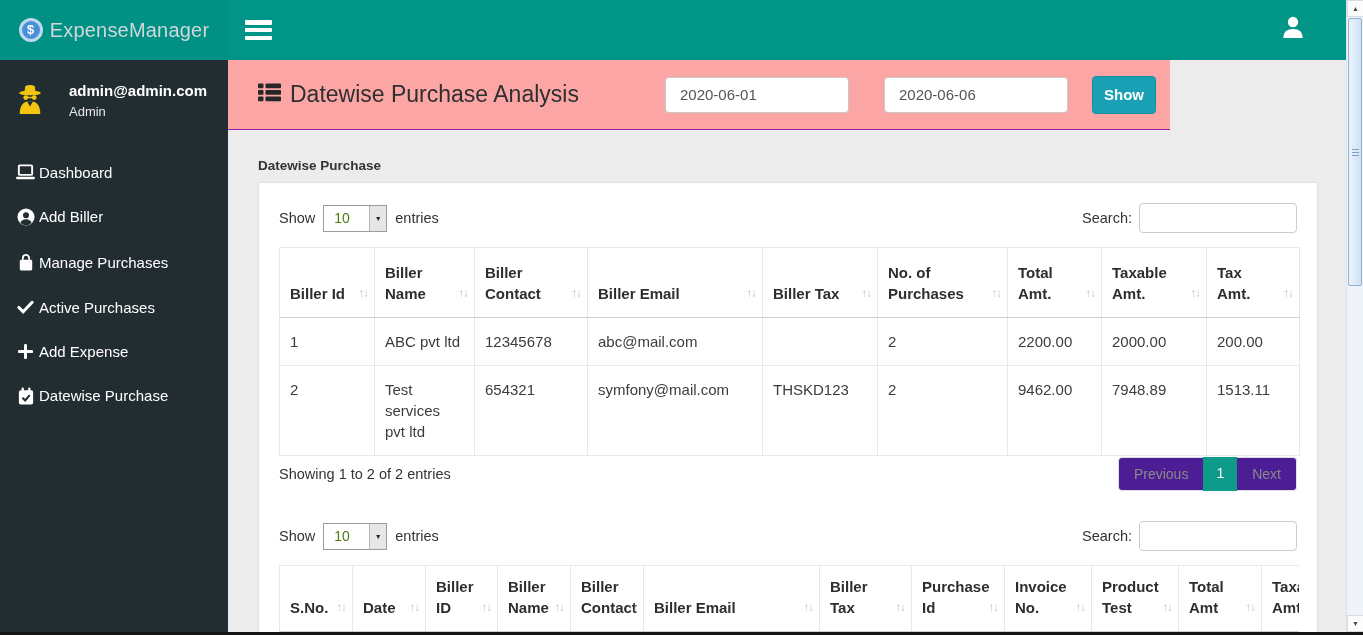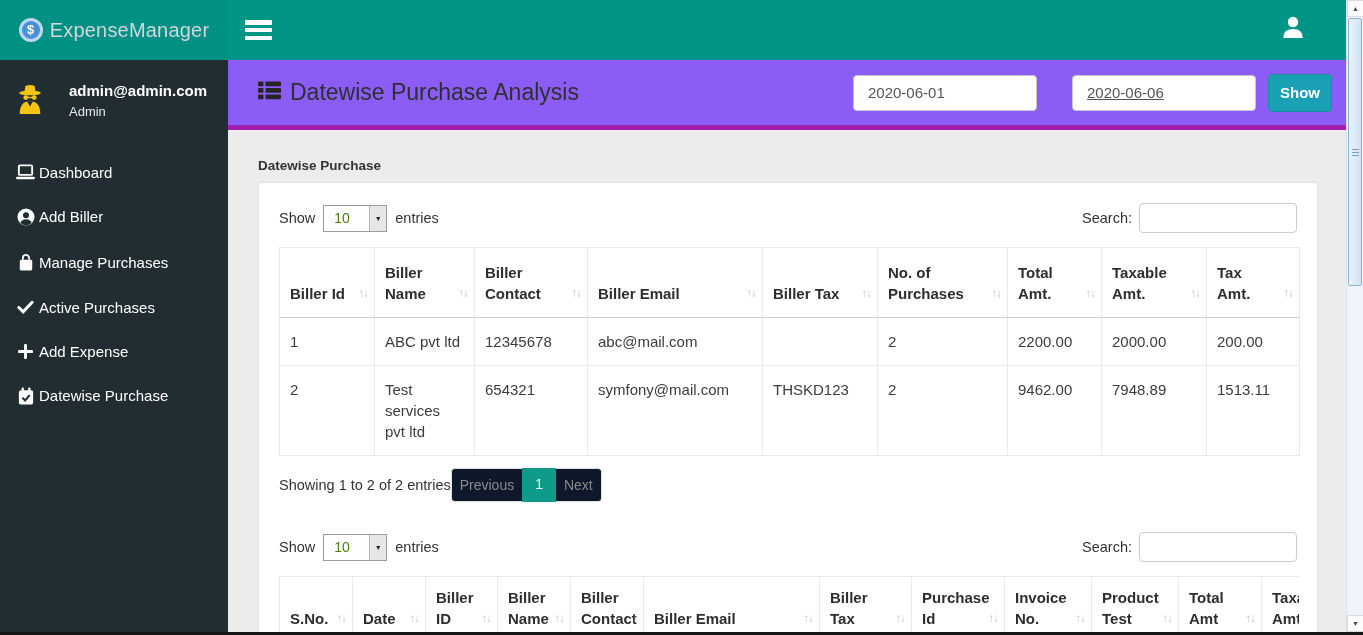--- a/index.html
+++ b/index.html
@@ -24,27 +24,27 @@
   .side-item { display:flex; align-items:center; gap:4px; padding:13.5px 16px; color:#fff; font-size:15px; cursor:pointer; }
   .side-item .ic { width:19px; display:flex; justify-content:center; }
 
   
   .navbar { position:absolute; left:228px; top:0; width:1118px; height:60px; background:#019587; }
   .hamburger { position:absolute; left:9px; top:12px; width:44px; height:36px; padding:5px 8px; cursor:pointer; }
   .hamburger div { width:27px; height:4.5px; background:#fff; border-radius:1px; margin:3.2px 0; }
   .nav-user { position:absolute; right:40px; top:14px; width:26px; height:26px; cursor:pointer; }
 
   
-  .content-header { position:absolute; left:228px; top:60px; width:1118px; height:70px; background:#8b5cf6;
-                    border-bottom:5px solid #a21caf; display:flex; align-items:center; padding:0 14px 0 30px; }
+  .content-header { position:absolute; left:228px; top:60px; width:942px; height:70px; background:#fca5a5;
+                    border-bottom:1px solid #a21caf; display:flex; align-items:center; padding:0 14px 0 30px; }
   .page-title { display:flex; align-items:center; gap:9px; margin-right:auto; }
   .page-title h1 { font-size:23px; font-weight:500; color:#2f2f2f; margin:0; }
   .date-input { width:184px; height:36px; border:1px solid #c9c9c9; border-radius:4px; padding:0 14px;
                 font-size:15px; color:#555; font-family:"Liberation Sans",sans-serif; background:#fff; }
-  .date-from { margin-right:35px; } .date-to { margin-right:12px;text-decoration:underline; }
+  .date-from { margin-right:35px; } .date-to { margin-right:24px; }
   .show-btn { width:64px; height:38px; background:#1aa0b4; border:1px solid #178fa1; border-radius:4px;
               color:#fff; font-weight:bold; font-size:15px; cursor:pointer; font-family:"Liberation Sans",sans-serif; }
 
   
   .main { position:absolute; left:228px; top:130px; width:1118px; height:505px; background:#ececec; overflow:hidden; }
   .section-title { margin:28px 0 9px 30px; font-size:13.5px; font-weight:bold; color:#333; }
   .card { margin:0 28px 0 30px; background:#fff; border:1px solid #e2e2e2; border-radius:3px; padding:20px; min-height:480px; }
 
   .dt-controls { display:flex; justify-content:space-between; align-items:center; }
   .ctrl-left { display:flex; align-items:center; gap:8px; font-size:14.5px; color:#333; }
@@ -63,24 +63,24 @@
   .sort { position:absolute; right:6px; bottom:13px; font-size:11.5px; color:#c3c3c3; letter-spacing:-1px; }
   #t1 { width:1020px; } #t1 thead th { height:70px; }
   #t1 .c0{width:95px} #t1 .c1{width:100px} #t1 .c2{width:113px} #t1 .c3{width:175px} #t1 .c4{width:115px}
   #t1 .c5{width:130px} #t1 .c6{width:94px} #t1 .c7{width:105px} #t1 .c8{width:93px}
   .t2-wrap { width:1020px; overflow:hidden; }
   #t2 { width:1102px; } #t2 thead th { height:66px; }
   #t2 .c0{width:73px} #t2 .c1{width:73px} #t2 .c2{width:72px} #t2 .c3{width:73px} #t2 .c4{width:73px}
   #t2 .c5{width:176px} #t2 .c6{width:92px} #t2 .c7{width:93px} #t2 .c8{width:87px} #t2 .c9{width:87px}
   #t2 .c10{width:83px} #t2 .c11{width:120px}
 
-  .dt-footer { display:flex; justify-content:flex-start; align-items:center; margin-top:12px; }
+  .dt-footer { display:flex; justify-content:space-between; align-items:center; margin-top:1px; }
   .dt-info { font-size:14.5px; color:#333; }
   .pagination { display:flex; }
-  .page-btn { border:1px solid #e0e0e0; background:#0f172a; color:#8a8a8a; padding:8px 8px; font-size:14px; cursor:pointer; }
+  .page-btn { border:1px solid #e0e0e0; background:#4c1d95; color:#8a8a8a; padding:8px 15px; font-size:14px; cursor:pointer; }
   .page-btn.prev { border-radius:4px 0 0 4px; border-right:none; }
   .page-btn.next { border-radius:0 4px 4px 0; border-left:none; }
   .page-num { background:#0f9b8a; color:#fff; padding:8px 13px; font-size:14px; cursor:pointer; }
   .second-controls { margin-top:30px; }
 
   
   .scrollbar { position:absolute; right:0; top:0; width:17px; height:635px; background:#eef4f9; border-left:1px solid #dbe4ec; z-index:10; }
   .sb-btn { position:absolute; left:0; width:17px; height:17px; background:#fcfcfc; border:1px solid #d8dce0;
             color:#4a4a4a; font-size:7px; line-height:15px; text-align:center; cursor:pointer; }
   .sb-up { top:0; } .sb-down { bottom:3px; }

